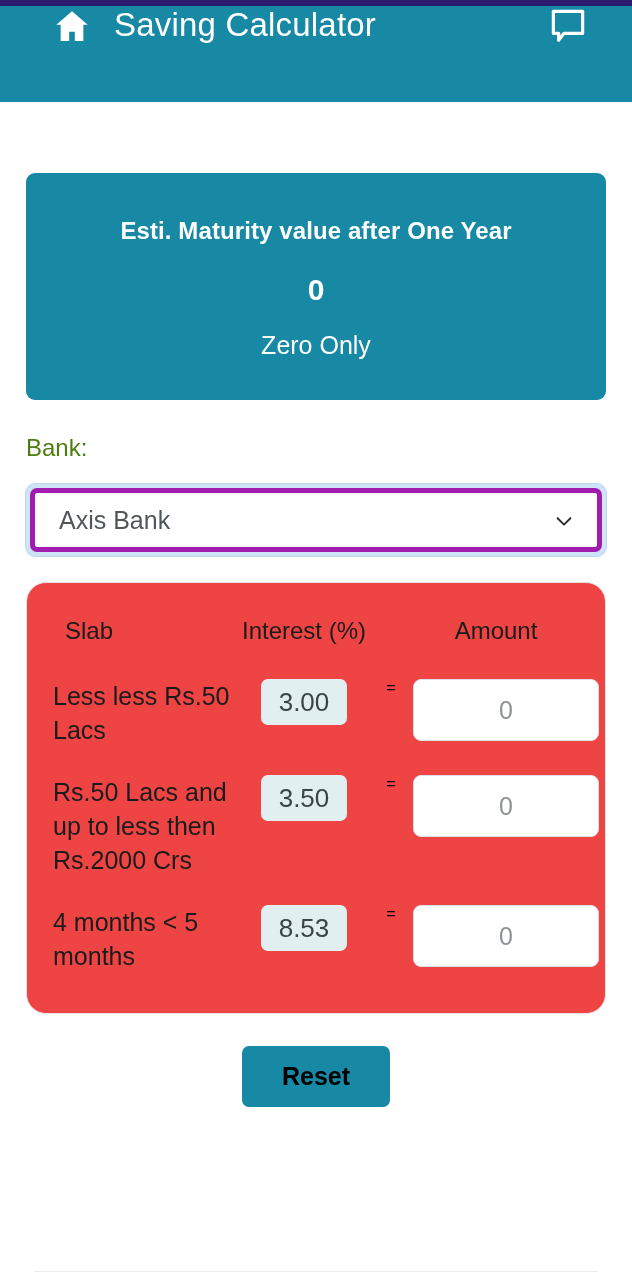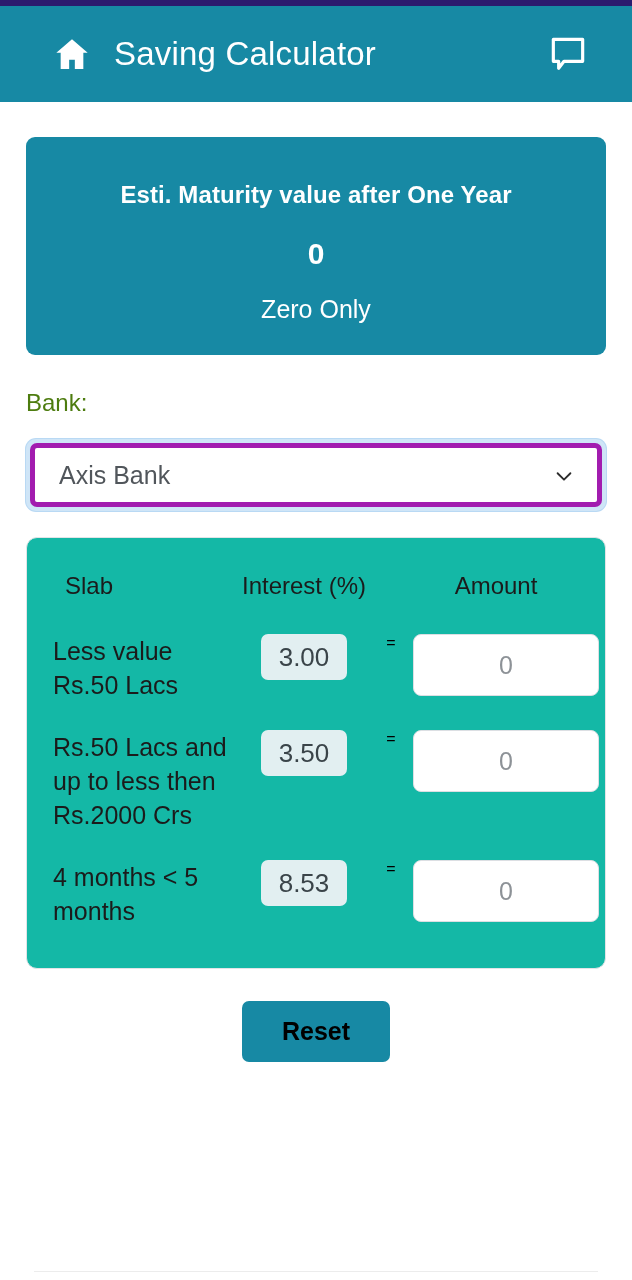--- a/index.html
+++ b/index.html
@@ -25,21 +25,21 @@
     width: 100%;
     background: #2c1b6e;
   }
 
   
   .app-header {
     height: 96px;
     width: 100%;
     background: #1789a4;
     display: flex;
-    align-items: center;
+    align-items: flex-start;
     padding: 0 44px 0 52px;
   }
   .home-icon {
     width: 40px;
     height: 40px;
     flex: 0 0 auto;
     display: block;
   }
   .app-title {
     color: #ffffff;
@@ -57,24 +57,24 @@
     display: block;
   }
 
   
   .content {
     padding: 0 26px;
   }
 
   
   .maturity-card {
-    margin-top: 35px;
+    margin-top: 71px;
     background: #1789a4;
     border-radius: 9px;
-    padding: 44px 20px 31px;
+    padding: 44px 20px 40px;
     text-align: center;
     color: #ffffff;
   }
   .maturity-title {
     font-size: 24px;
     font-weight: 700;
     letter-spacing: 0.1px;
   }
   .maturity-value {
     font-size: 30px;
@@ -119,22 +119,22 @@
     top: 50%;
     transform: translateY(-50%);
     width: 22px;
     height: 22px;
   }
 
   
   .slab-card {
     margin-top: 26px;
     border: 1px solid #e2e4e7;
-    border-radius: 11px;
-    background: #14b8a6;
+    border-radius: 20px;
+    background: #ef4444;
     padding: 22px 26px 26px;
   }
   .slab-row {
     display: flex;
     align-items: flex-start;
     padding: 14px 0;
   }
   .col-slab  { width: 186px; flex: 0 0 186px; }
   .col-rate  { width: 130px; flex: 0 0 130px; display: flex; justify-content: center; }
   .col-eq    { width: 44px;  flex: 0 0 44px;  display: flex; justify-content: center; }
@@ -254,21 +254,21 @@
     <div class="slab-card">
 
       <div class="slab-row header-row">
         <div class="col-slab">Slab</div>
         <div class="col-rate">Interest (%)</div>
         <div class="col-eq"></div>
         <div class="col-amt">Amount</div>
       </div>
 
       <div class="slab-row">
-        <div class="col-slab slab-text">Less value Rs.50 Lacs</div>
+        <div class="col-slab slab-text">Less less Rs.50 Lacs</div>
         <div class="col-rate">
           <span class="rate-pill">3.00</span>
         </div>
         <div class="col-eq">=</div>
         <div class="col-amt">
           <span class="amount-input">0</span>
         </div>
       </div>
 
       <div class="slab-row">

